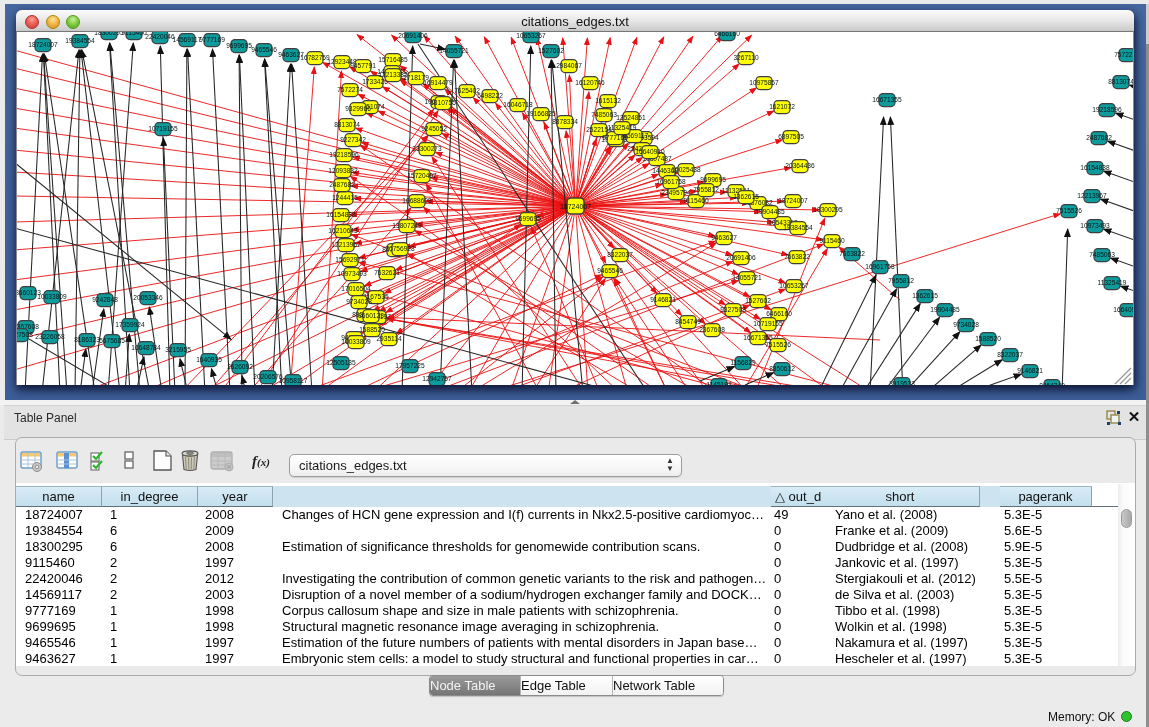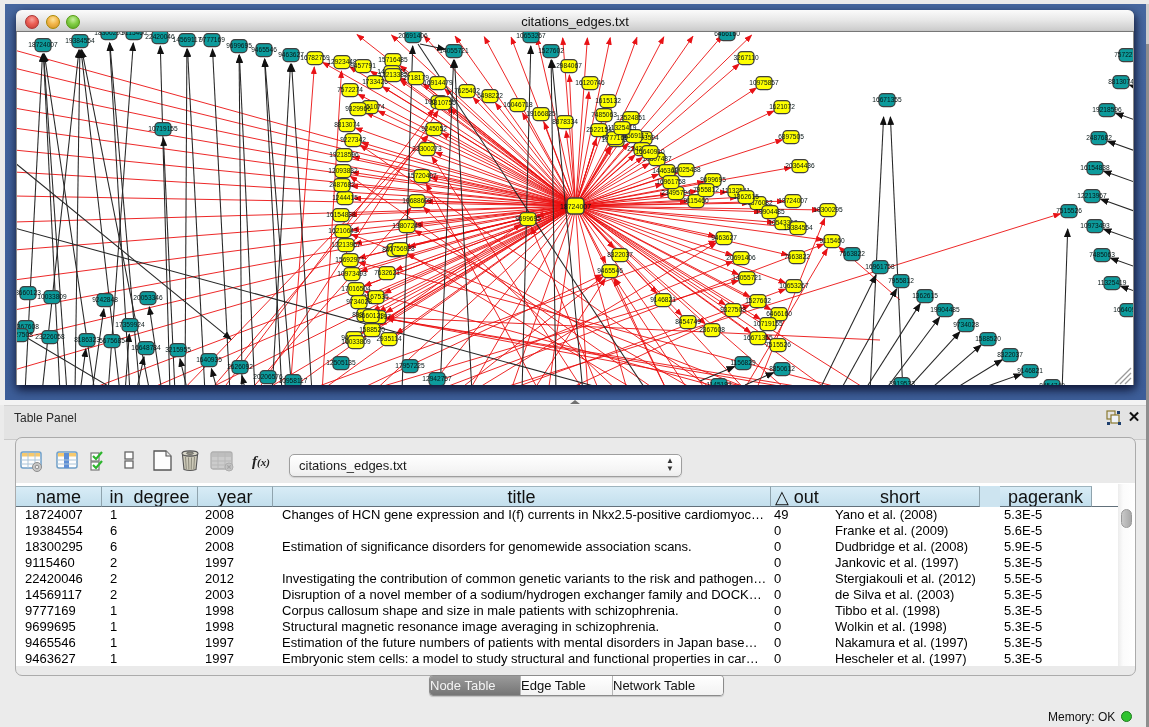--- a/index.html
+++ b/index.html
@@ -24,21 +24,21 @@
 #tphead .tx{position:absolute;left:10px;top:5px;font-size:12px;color:#2a2a2a}
 #fico{position:absolute;left:1102px;top:4px;width:16px;height:16px}
 #xico{position:absolute;left:1122px;top:3px;width:16px;height:16px;font-size:15px;font-weight:bold;color:#111;line-height:16px;text-align:center}
 #panel{position:absolute;left:15px;top:437px;width:1121px;height:239px;background:#eaeaea;border:1px solid #ababab;border-radius:7px;box-sizing:border-box}
 #toolbar{position:absolute;left:0;top:0;width:100%;height:45px}
 #combo{position:absolute;left:273px;top:16px;width:391px;height:21px;border:1px solid #9e9e9e;border-radius:5px;background:linear-gradient(180deg,#ffffff,#f3f3f3 80%,#ececec);box-shadow:0 1px 1px rgba(0,0,0,.12)}
 #combo .ct{position:absolute;left:9px;top:3px;font-size:13px;color:#1a1a1a}
 #combo .ar{position:absolute;right:7px;top:2px;font-size:8px;color:#333;line-height:8px}
 #tablewrap{position:absolute;left:0;top:45px;width:1119px;height:183px;background:#fff}
 #thead{position:absolute;left:0;top:3px;width:1119px;height:21px;background:#cde4f0}
-.th{position:absolute;top:0;height:21px;box-sizing:border-box;border-right:1px solid #8fa3ad;border-top:1px solid #9eb4be;border-bottom:1px solid #62707a;background:linear-gradient(180deg,#d8ecf6 0%,#c3dfed 100%);font-size:18px;color:#111;text-align:center;line-height:20px;white-space:nowrap;overflow:hidden}
+.th{position:absolute;top:0;height:21px;box-sizing:border-box;border-right:1px solid #8fa3ad;border-top:1px solid #9eb4be;border-bottom:1px solid #62707a;background:linear-gradient(180deg,#d8ecf6 0%,#c3dfed 100%);font-size:13px;color:#111;text-align:center;line-height:20px;white-space:nowrap;overflow:hidden}
 #tbody{position:absolute;left:0;top:24px;width:1119px;height:161px;font-size:13px;color:#000}
 .tr{position:relative;height:16px;line-height:16px;white-space:nowrap}
 .tr div{position:absolute;top:0;height:16px;overflow:hidden}
 .c0{left:9px;width:90px}.c1{left:94px;width:95px}.c2{left:189px;width:80px}
 .c3{left:266px;width:492px}.c4{left:758px;width:66px}.c5{left:819px;width:158px}.c6{left:988px;width:100px}
 #vscroll{position:absolute;left:1102px;top:1px;width:17px;height:182px;background:linear-gradient(90deg,#ececec,#fbfbfb 30%,#fff)}
 #vthumb{position:absolute;left:3px;top:25px;width:11px;height:19px;border-radius:6px;background:linear-gradient(90deg,#c9c9c9,#a8a8a8);border:1px solid #999;box-sizing:border-box}
 #tabs{position:absolute;left:429px;top:675px;height:19px;border:1px solid #8b8b8b;border-radius:4px;overflow:hidden;box-shadow:0 1px 1px rgba(0,0,0,.18);display:flex}
 #tabs div{height:19px;line-height:19px;font-size:13px;text-align:left}
 #tab1{width:90px;background:linear-gradient(180deg,#9a9a9a,#757575);color:#f4f4f4}
@@ -735,21 +735,20 @@
     <div id="combo">
         <div class="ct">citations_edges.txt</div>
         <div class="ar">▲<br>▼</div>
       </div>
   </div>
   <div id="tablewrap">
     <div id="thead">
       <div class="th" style="left:0;width:86px">name</div>
       <div class="th" style="left:86px;width:96px">in_degree</div>
       <div class="th" style="left:182px;width:75px">year</div>
-      <div class="th" style="left:257px;width:498px">title</div>
       <div class="th" style="left:755px;width:70px;text-align:center;padding-left:4px">△ out_de…</div>
       <div class="th" style="left:805px;width:159px">short</div>
       <div class="th" style="left:984px;width:92px">pagerank</div>
       <div class="th" style="left:1076px;width:43px;background:#fff;border-right:none;border-top:1px solid #fff"></div>
     </div>
     <div id="tbody">
 <div class="tr">
           <div class="c0">18724007</div>
           <div class="c1">1</div>
           <div class="c2">2008</div>
@@ -763,21 +762,21 @@
           <div class="c1">6</div>
           <div class="c2">2009</div>
           <div class="c4">0</div>
           <div class="c5">Franke et al. (2009)</div>
           <div class="c6">5.6E-5</div>
         </div>
 <div class="tr">
           <div class="c0">18300295</div>
           <div class="c1">6</div>
           <div class="c2">2008</div>
-          <div class="c3">Estimation of significance disorders for genomewide association scans.</div>
+          <div class="c3">Estimation of significance thresholds for genomewide contribution scans.</div>
           <div class="c4">0</div>
           <div class="c5">Dudbridge et al. (2008)</div>
           <div class="c6">5.9E-5</div>
         </div>
 <div class="tr">
           <div class="c0">9115460</div>
           <div class="c1">2</div>
           <div class="c2">1997</div>
           <div class="c4">0</div>
           <div class="c5">Jankovic et al. (1997)</div>

